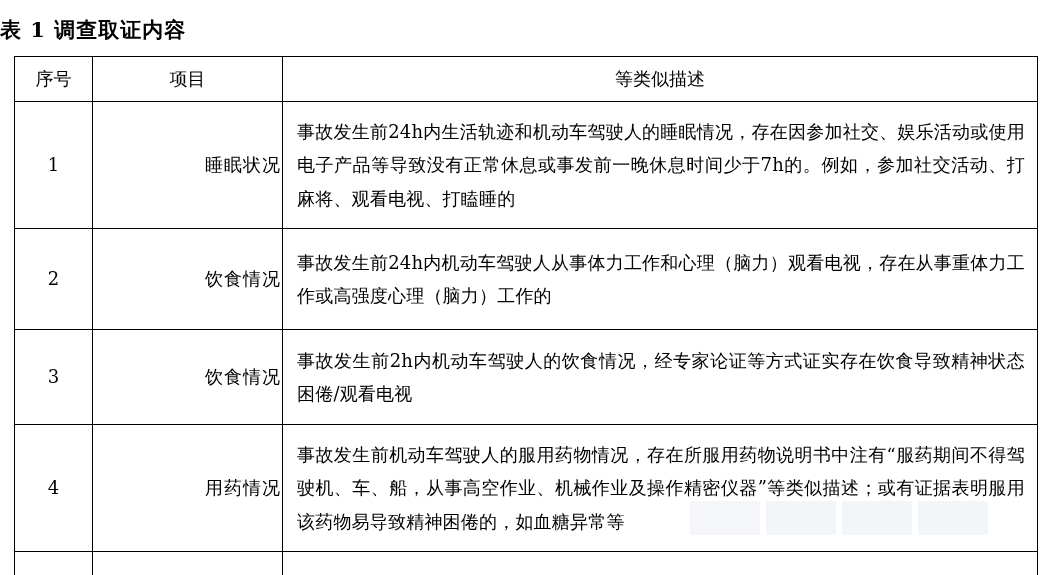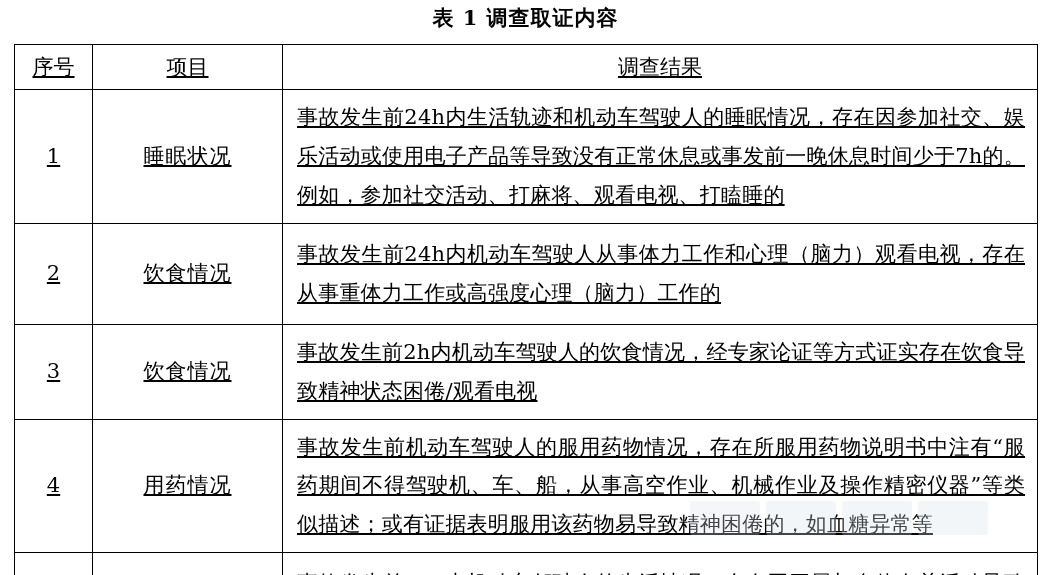--- a/index.html
+++ b/index.html
@@ -14,61 +14,59 @@
     color: #000000;
     overflow: hidden;
   }
   .page {
     position: relative;
     width: 1051px;
     height: 575px;
     box-sizing: border-box;
   }
   .doc-title {
-    text-align: center;
     font-size: 21px;
     font-weight: bold;
     letter-spacing: 1px;
-    padding-top: 4px;
+    padding-top: 16px;
     padding-bottom: 12px;
     font-family: "DejaVu Serif", "Liberation Serif", serif;
   }
   .table-wrap {
     padding: 0 14px;
   }
   table.survey {
     border-collapse: collapse;
     width: 1023px;
     table-layout: fixed;
     border: 1.5px solid #000;
   }
   table.survey th,
   table.survey td {
     border: 1.5px solid #000;
     vertical-align: middle;
-    font-size: 21px;
+    font-size: 18px;
     line-height: 1.85;
-    text-decoration: underline;
   }
   table.survey thead th {
     text-align: center;
     font-weight: normal;
     height: 40px;
     padding: 2px 4px;
   }
   col.c-no { width: 78px; }
   col.c-item { width: 190px; }
   col.c-result { width: 755px; }
 
   td.cell-no {
     text-align: center;
     font-size: 16.5px;
   }
   td.cell-item {
-    text-align: center;
+    text-align: right;
     font-size: 16.5px;
     letter-spacing: 1px;
   }
   td.cell-result {
     text-align: justify;
     padding: 8px 12px 8px 14px;
     letter-spacing: 0.2px;
   }
   .row-1 td { height: 110px; }
   .row-2 td { height: 84px; }
@@ -109,21 +107,21 @@
     <table class="survey">
       <colgroup>
         <col class="c-no">
         <col class="c-item">
         <col class="c-result">
       </colgroup>
       <thead>
         <tr>
           <th>序号</th>
           <th>项目</th>
-          <th>调查结果</th>
+          <th>等类似描述</th>
         </tr>
       </thead>
       <tbody>
         <tr class="row-1">
           <td class="cell-no">1</td>
           <td class="cell-item">睡眠状况</td>
           <td class="cell-result">事故发生前24h内生活轨迹和机动车驾驶人的睡眠情况，存在因参加社交、娱乐活动或使用电子产品等导致没有正常休息或事发前一晚休息时间少于7h的。例如，参加社交活动、打麻将、观看电视、打瞌睡的</td>
         </tr>
         <tr class="row-2">
           <td class="cell-no">2</td>

